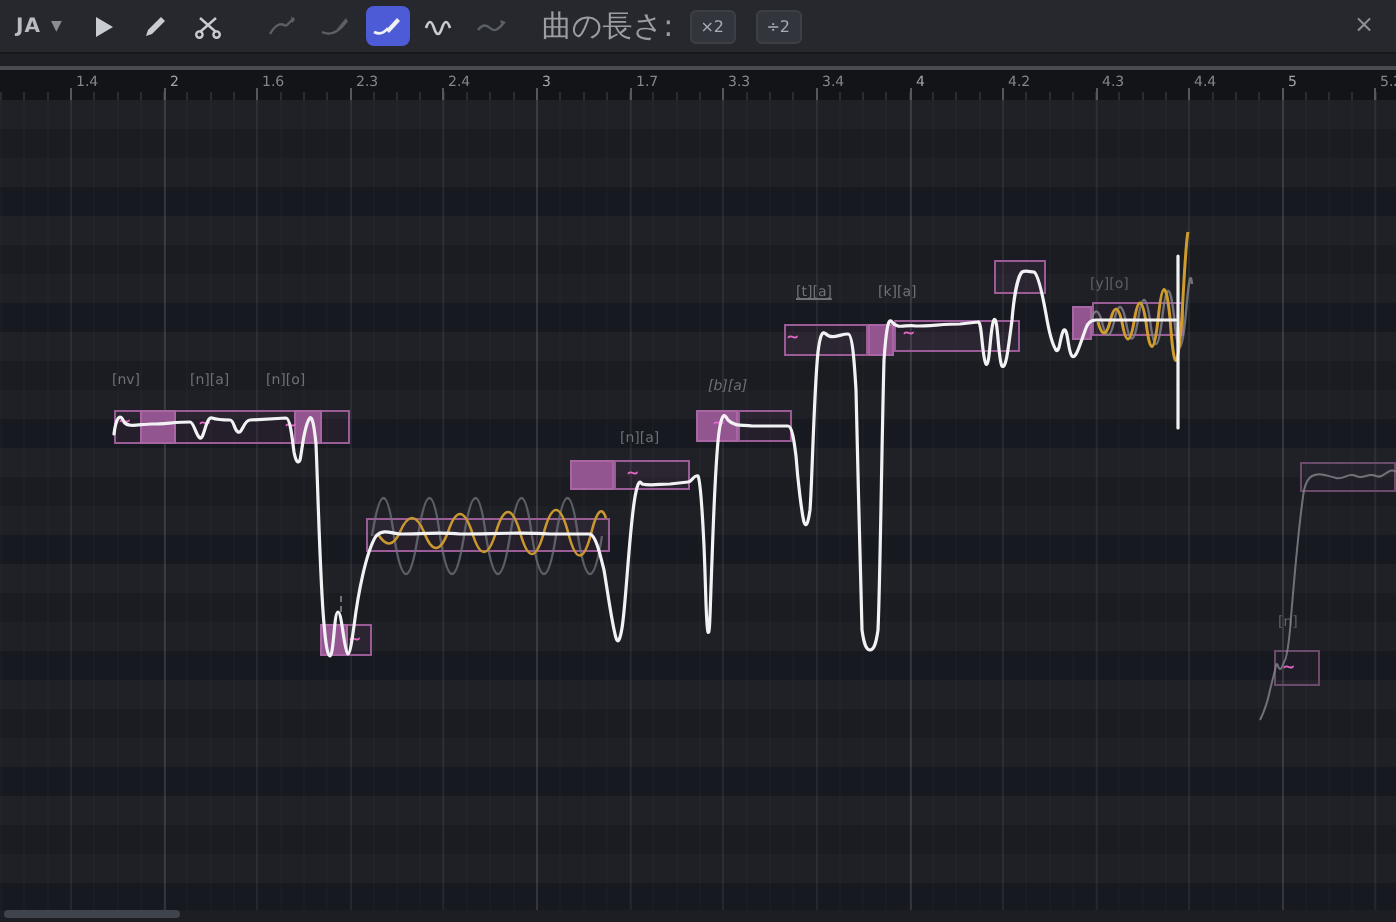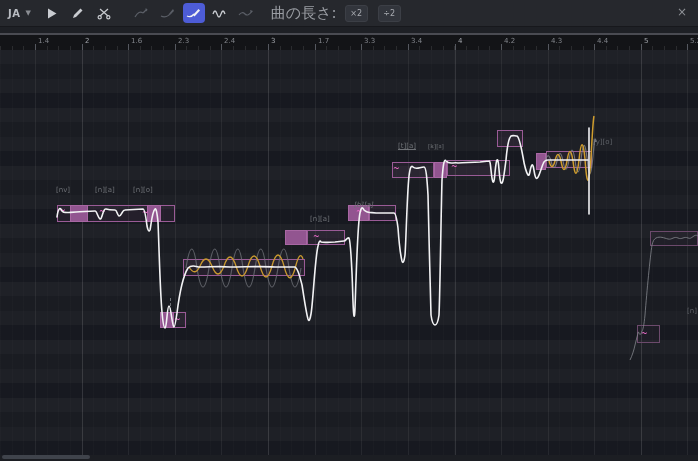--- a/index.html
+++ b/index.html
@@ -42,21 +42,21 @@
   .vline{position:absolute;top:0;width:1px;height:405px;background:rgba(255,255,255,0.05);}
   .vline.major{background:rgba(255,255,255,0.115);}
 
   
   #notes,#labels,#glyphs{position:absolute;left:0;top:0;width:698px;height:461px;pointer-events:none;}
   .note{position:absolute;box-sizing:border-box;border:1px solid #9a5b96;pointer-events:auto;}
   .note.outline{background:rgba(154,91,150,0.10);}
   .note.fill{background:#925590;border-color:#a867a3;}
   .note.dim{border-color:#6c4a6c;background:rgba(120,80,120,0.08);}
   .nlabel{position:absolute;font-size:7px;color:#6e7176;white-space:nowrap;}
-  .nlabel.dim{color:#5d6066;margin-left:48px;}
+  .nlabel.dim{color:#5d6066;}
   .pglyph{position:absolute;color:#e468c4;font-size:8px;font-weight:bold;line-height:6px;}
 
   #curves{position:absolute;left:0;top:0;pointer-events:none;}
   #scroll-thumb{position:absolute;left:2px;top:455px;width:88px;height:4px;
                 background:#3f434b;border-radius:2px;}
   .dotline{position:absolute;width:1px;border-left:1px dashed #6f7278;}
 </style>
 </head>
 <body>
 
@@ -194,23 +194,23 @@
       <div class="note fill" style="left: 536px; top: 153px; width: 10px; height: 17px;"></div>
       <div class="note outline" style="left: 546px; top: 151px; width: 46px; height: 17px;"></div>
       <div class="note outline dim" style="left: 650px; top: 231px; width: 48px; height: 15px;"></div>
       <div class="note outline dim" style="left: 637px; top: 325px; width: 23px; height: 18px;"></div>
     </div>
   <div id="labels">
       <span class="nlabel" style="left: 56px; top: 186px;">[nv]</span>
       <span class="nlabel" style="left: 95px; top: 186px;">[n][a]</span>
       <span class="nlabel" style="left: 133px; top: 186px;">[n][o]</span>
       <span class="nlabel" style="left: 310px; top: 215px;">[n][a]</span>
-      <span class="nlabel" style="left: 354px; top: 201px; font-style: italic;">[b][a]</span>
+      <span class="nlabel" style="left: 354px; top: 189px; font-style: italic;">[b][a]</span>
       <span class="nlabel" style="left: 398px; top: 142px; text-decoration: underline;">[t][a]</span>
-      <span class="nlabel" style="left: 428px; top: 142px; font-family: Liberation Serif, serif;">[k][a]</span>
+      <span class="nlabel" style="left: 439px; top: 142px;">[k][a]</span>
       <span class="nlabel dim" style="left: 545px; top: 138px;">[y][o]</span>
       <span class="nlabel dim" style="left: 639px; top: 307px;">[n]</span>
     </div>
   <div id="glyphs">
       <span class="pglyph" style="left: 59px; top: 208px;">~</span>
       <span class="pglyph" style="left: 99px; top: 209px;">~</span>
       <span class="pglyph" style="left: 142px; top: 210px;">~</span>
       <span class="pglyph" style="left: 174px; top: 317px;">~</span>
       <span class="pglyph" style="left: 313px; top: 234px;">~</span>
       <span class="pglyph" style="left: 356px; top: 209px;">~</span>

